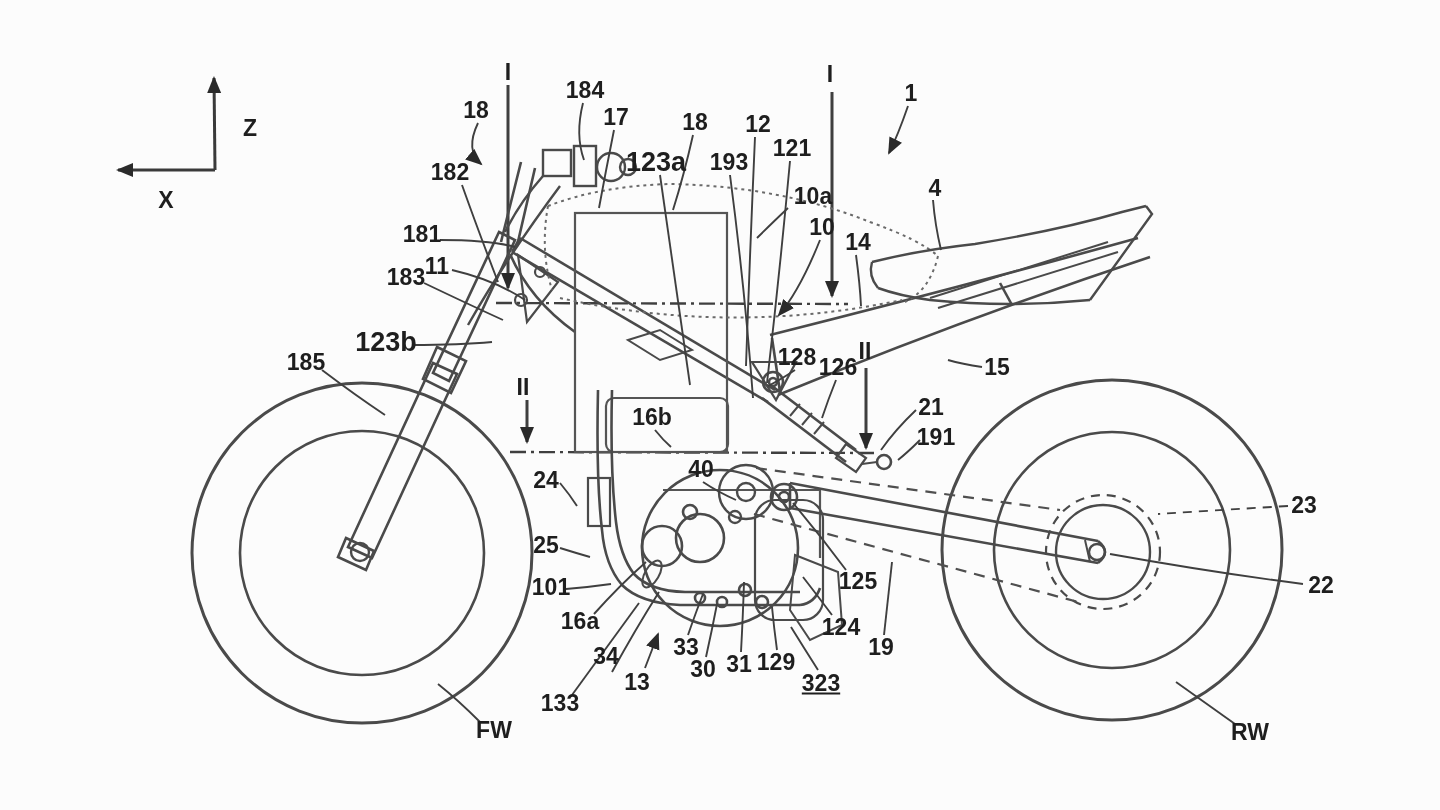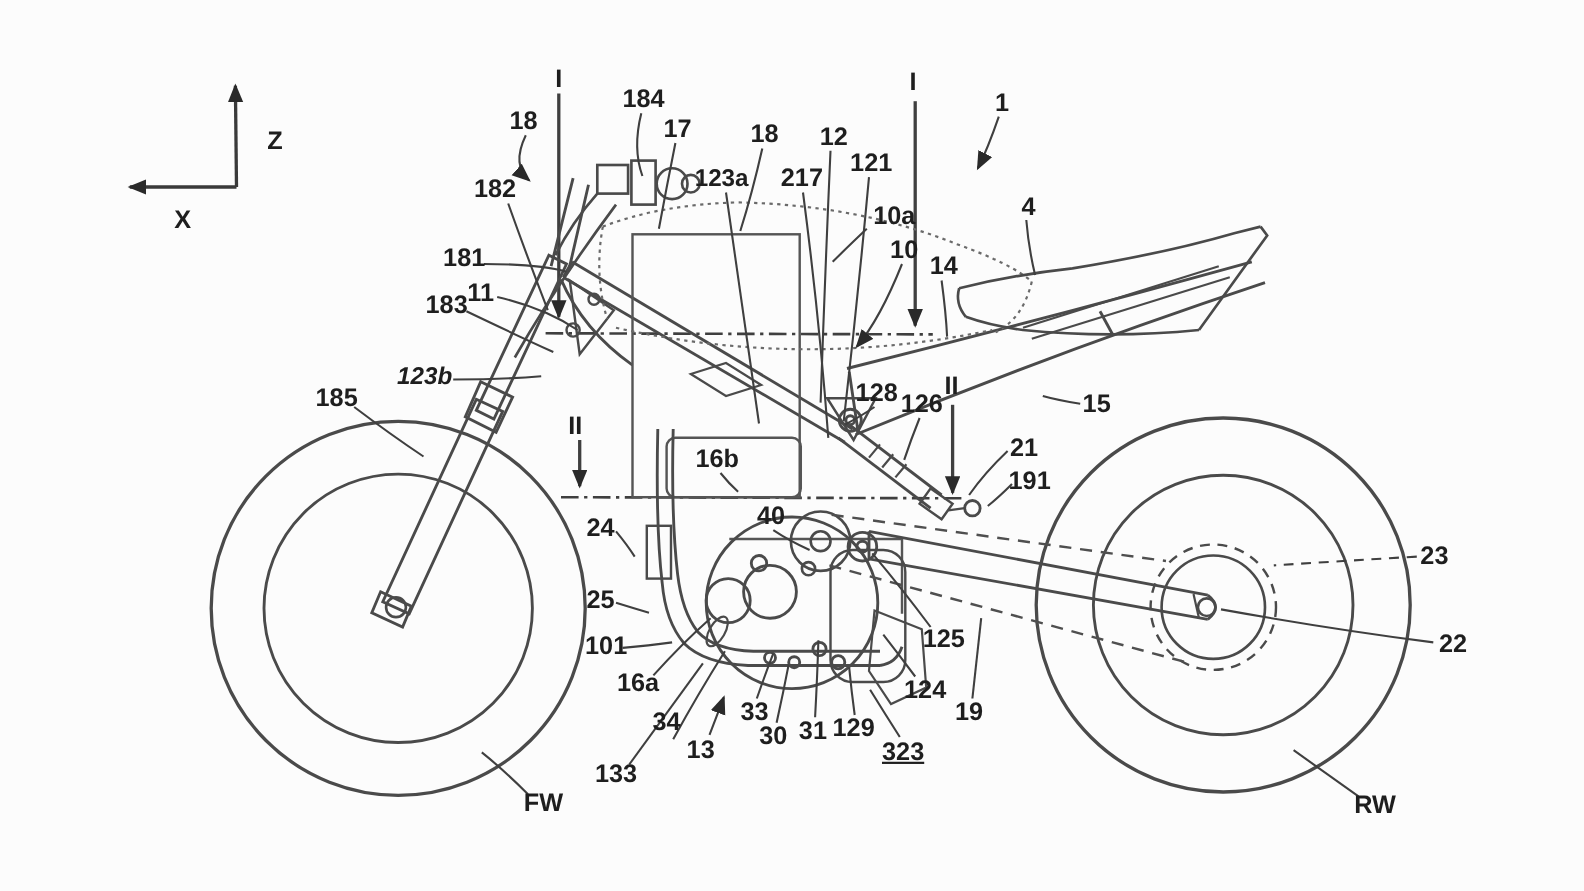--- a/index.html
+++ b/index.html
@@ -8,21 +8,21 @@
     overflow:hidden;font-family:"Liberation Sans",sans-serif;
   }
   .stage svg{position:absolute;left:0;top:0;}
   #label-layer{position:absolute;left:0;top:0;width:100%;height:100%;pointer-events:none;}
   .ref-label{
     position:absolute;transform:translate(-50%,-50%);
     font-family:"Liberation Sans",sans-serif;
     font-weight:bold;font-size:23px;letter-spacing:0px;color:#1e1e1e;
     white-space:nowrap;
   }
-  .ref-label.small{font-size:22px;}
+  .ref-label.small{font-size:27px;}
 </style>
 </head>
 <body>
 
 <div class="stage">
 
   <svg width="1440" height="810" viewBox="0 0 1440 810">
     <defs>
       <marker id="ah" markerUnits="userSpaceOnUse" markerWidth="18" markerHeight="16" refX="15" refY="7" orient="auto">
         <path d="M0,0 L17,7 L0,14 Z" fill="#2a2a2a"></path>
@@ -234,23 +234,23 @@
       <span class="ref-label" style="left: 792px; top: 148px;">121</span>
       <span class="ref-label" style="left: 793px; top: 196px; margin-left: 20px;">10a</span>
       <span class="ref-label" style="left: 822px; top: 227px;">10</span>
       <span class="ref-label" style="left: 858px; top: 242px;">14</span>
       <span class="ref-label" style="left: 935px; top: 188px;">4</span>
       <span class="ref-label" style="left: 911px; top: 93px;">1</span>
       <span class="ref-label" style="left: 450px; top: 172px;">182</span>
       <span class="ref-label" style="left: 422px; top: 234px;">181</span>
       <span class="ref-label" style="left: 437px; top: 266px;">11</span>
       <span class="ref-label" style="left: 406px; top: 277px;">183</span>
-      <span class="ref-label small" style="left: 386px; top: 342px; font-style: italic;">123b</span>
+      <span class="ref-label small" style="left: 386px; top: 342px;">123b</span>
       <span class="ref-label small" style="left: 656px; top: 162px;">123a</span>
-      <span class="ref-label" style="left: 729px; top: 162px;">217</span>
+      <span class="ref-label" style="left: 729px; top: 162px;">193</span>
       <span class="ref-label" style="left: 306px; top: 362px; text-align: right;">185</span>
       <span class="ref-label" style="left: 797px; top: 357px;">128</span>
       <span class="ref-label" style="left: 838px; top: 367px;">126</span>
       <span class="ref-label" style="left: 997px; top: 367px;">15</span>
       <span class="ref-label" style="left: 931px; top: 407px;">21</span>
       <span class="ref-label" style="left: 936px; top: 437px;">191</span>
       <span class="ref-label" style="left: 652px; top: 417px;">16b</span>
       <span class="ref-label" style="left: 701px; top: 469px;">40</span>
       <span class="ref-label" style="left: 546px; top: 480px;">24</span>
       <span class="ref-label" style="left: 546px; top: 545px;">25</span>

